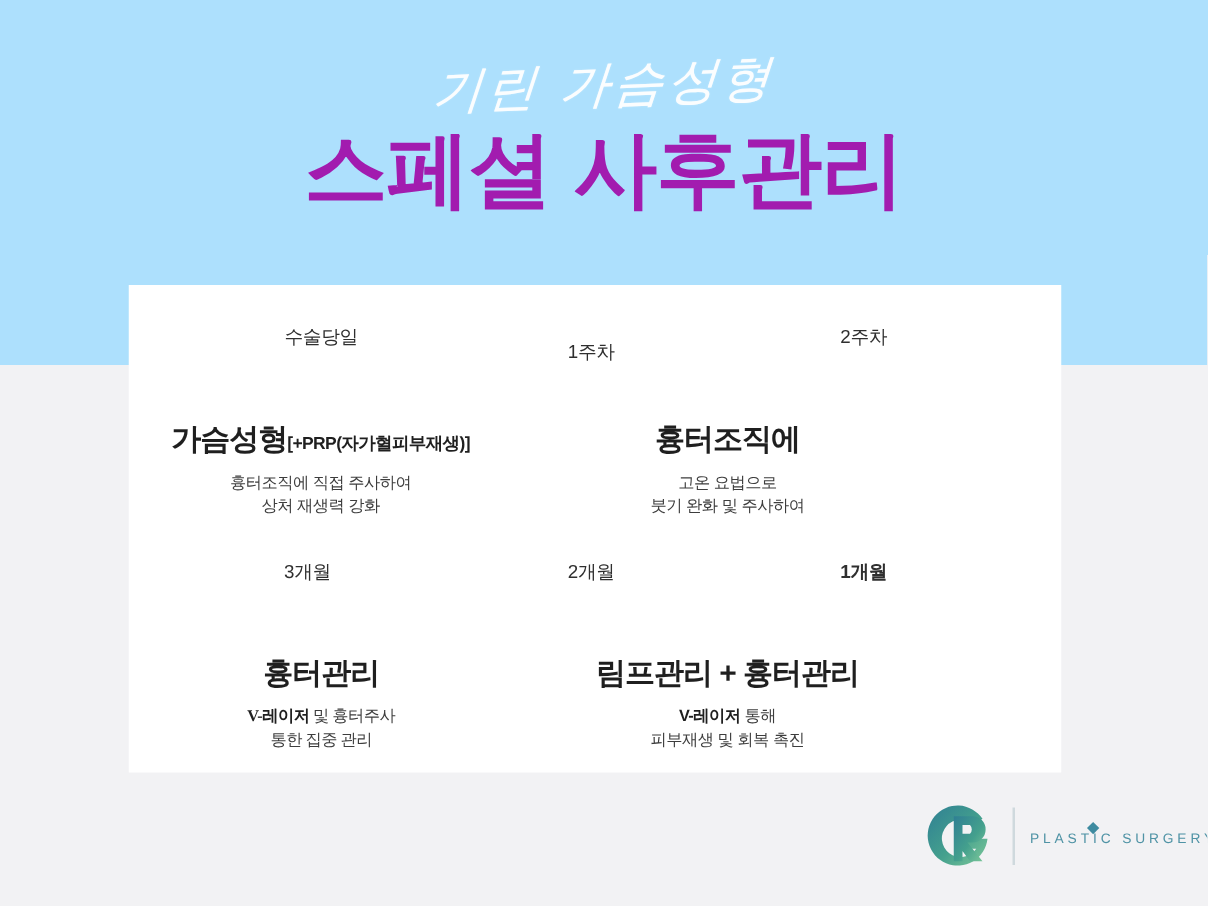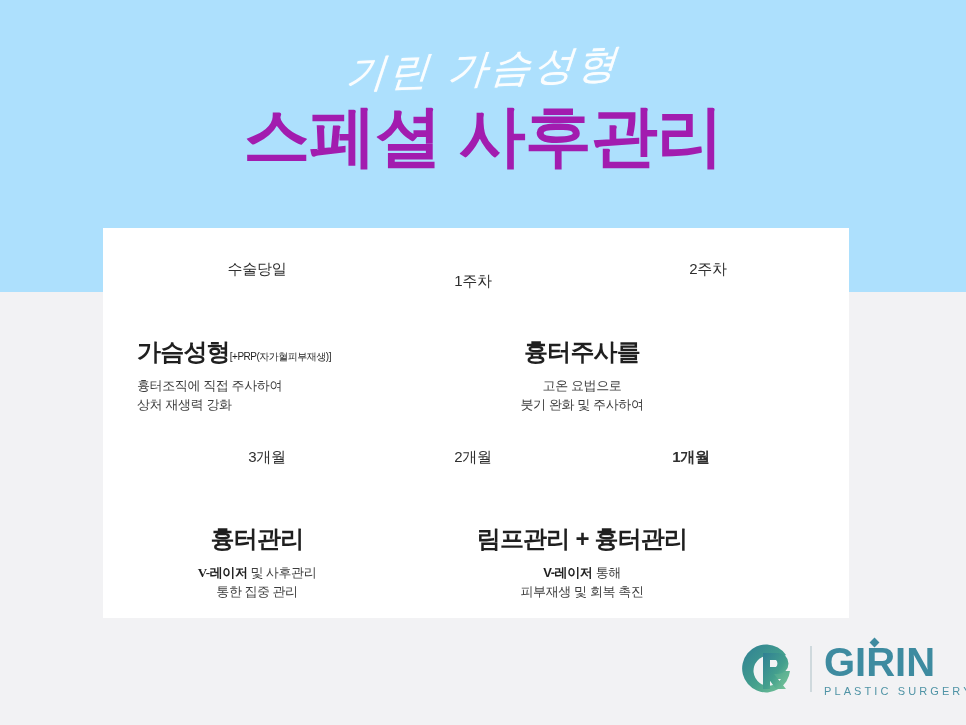--- a/index.html
+++ b/index.html
@@ -187,22 +187,22 @@
     white-space: nowrap;
   }
   .block-title {
     font-size: 24px;
     font-weight: 700;
     color: #1f1f1f;
     letter-spacing: -0.8px;
     line-height: 1.2;
   }
   .block-title .suffix {
-    font-size: 10px;
-    font-weight: 400;
+    font-size: 14px;
+    font-weight: 700;
     letter-spacing: -0.5px;
     vertical-align: baseline;
   }
   .block-desc {
     margin-top: 9px;
     font-size: 13px;
     font-weight: 400;
     color: #3d3d3d;
     line-height: 1.5;
     letter-spacing: -0.4px;
@@ -211,21 +211,21 @@
     font-weight: 700;
     color: #1f1f1f;
   }
 
   
   .block.align-left {
     transform: none;
     text-align: left;
   }
   .block.align-left .block-desc {
-    text-align: left;
+    text-align: center;
   }
 
   
   .logo {
     position: absolute;
     left: 736px;
     top: 637px;
     display: flex;
     align-items: center;
     z-index: 5;
@@ -292,21 +292,21 @@
   <div class="rail rail-right"></div>
   <div class="rail rail-bottom"></div>
   <div class="arrow-head"></div>
 
   <div class="node" style="left:257px; top:308px;"></div>
   <div class="node" style="left:473px; top:308px;"></div>
   <div class="node" style="left:691px; top:308px;"></div>
 
   <div class="period" style="left:257px; top:260px;">수술당일</div>
   <div class="period" style="left:473px; top:272px;">1주차</div>
-  <div class="period" style="left:708px; top:260px;">2주차</div>
+  <div class="period" style="left:691px; top:260px;">2주차</div>
 
   <div class="stem-only" style="left:257px; top:326px;"></div>
 
   <div class="bracket" style="left:473px; top:324px; width:218px; height:30px;">
     <div class="b-l"></div>
     <div class="b-h"></div>
     <div class="b-r"></div>
     <div class="b-stem"></div>
   </div>
 
@@ -314,48 +314,48 @@
     <div class="block-title">
       <span>가슴성형</span><span class="suffix">[+PRP(자가혈피부재생)]</span>
     </div>
     <div class="block-desc">
       <span>흉터조직에 직접 주사하여</span><br>
       <span>상처 재생력 강화</span>
     </div>
   </div>
 
   <div class="block" style="left:582px; top:338px;">
-    <div class="block-title">흉터주사를</div>
+    <div class="block-title">흉터조직에</div>
     <div class="block-desc">
       <span>고온 요법으로</span><br>
       <span>붓기 완화 및 주사하여</span>
     </div>
   </div>
 
   <div class="node" style="left:257px; top:495px;"></div>
   <div class="node" style="left:473px; top:495px;"></div>
   <div class="node" style="left:691px; top:495px;"></div>
 
-  <div class="period" style="left:267px; top:448px;">3개월</div>
+  <div class="period" style="left:246px; top:448px;">3개월</div>
   <div class="period" style="left:473px; top:448px;">2개월</div>
   <div class="period" style="left:691px; top:448px;font-weight:bold;">1개월</div>
 
   <div class="stem-only" style="left:257px; top:513px;"></div>
 
   <div class="bracket" style="left:473px; top:511px; width:218px; height:30px;">
     <div class="b-l"></div>
     <div class="b-h"></div>
     <div class="b-r"></div>
     <div class="b-stem"></div>
   </div>
 
   <div class="block" style="left:257px; top:525px;font-family:Liberation Serif, serif;">
     <div class="block-title">흉터관리</div>
     <div class="block-desc">
-      <span class="em">V-레이저</span><span> 및 사후관리</span><br>
+      <span class="em">V-레이저</span><span> 및 흉터주사</span><br>
       <span>통한 집중 관리</span>
     </div>
   </div>
 
   <div class="block" style="left:582px; top:525px;">
     <div class="block-title">림프관리 + 흉터관리</div>
     <div class="block-desc">
       <span class="em">V-레이저</span><span> 통해</span><br>
       <span>피부재생 및 회복 촉진</span>
     </div>
@@ -369,20 +369,19 @@
           <stop offset="55%" stop-color="#44a08d"></stop>
           <stop offset="100%" stop-color="#7fc99a"></stop>
         </linearGradient>
       </defs>
       <path d="M50 18 A24 24 0 1 0 54 34 L34 34 L34 42 L45 42 A15 15 0 1 1 43 23 Z" fill="url(#grGrad)"></path>
       <path d="M27 16 L42 16 A10.5 10.5 0 0 1 42 37 L38 37 L50 52 L40 52 L29 37 L29 30 L40 30 A5 5 0 0 0 40 23 L34 23 L34 52 L27 52 Z" fill="url(#grGrad)"></path>
     </svg>
     <div class="logo-divider"></div>
     <div class="logo-text">
       <div class="logo-word">
-        <span>GIRIN</span>
         <span class="logo-dot"></span>
       </div>
       <div class="logo-sub">PLASTIC SURGERY</div>
     </div>
   </div>
 
 </div>
 
 </body></html>

